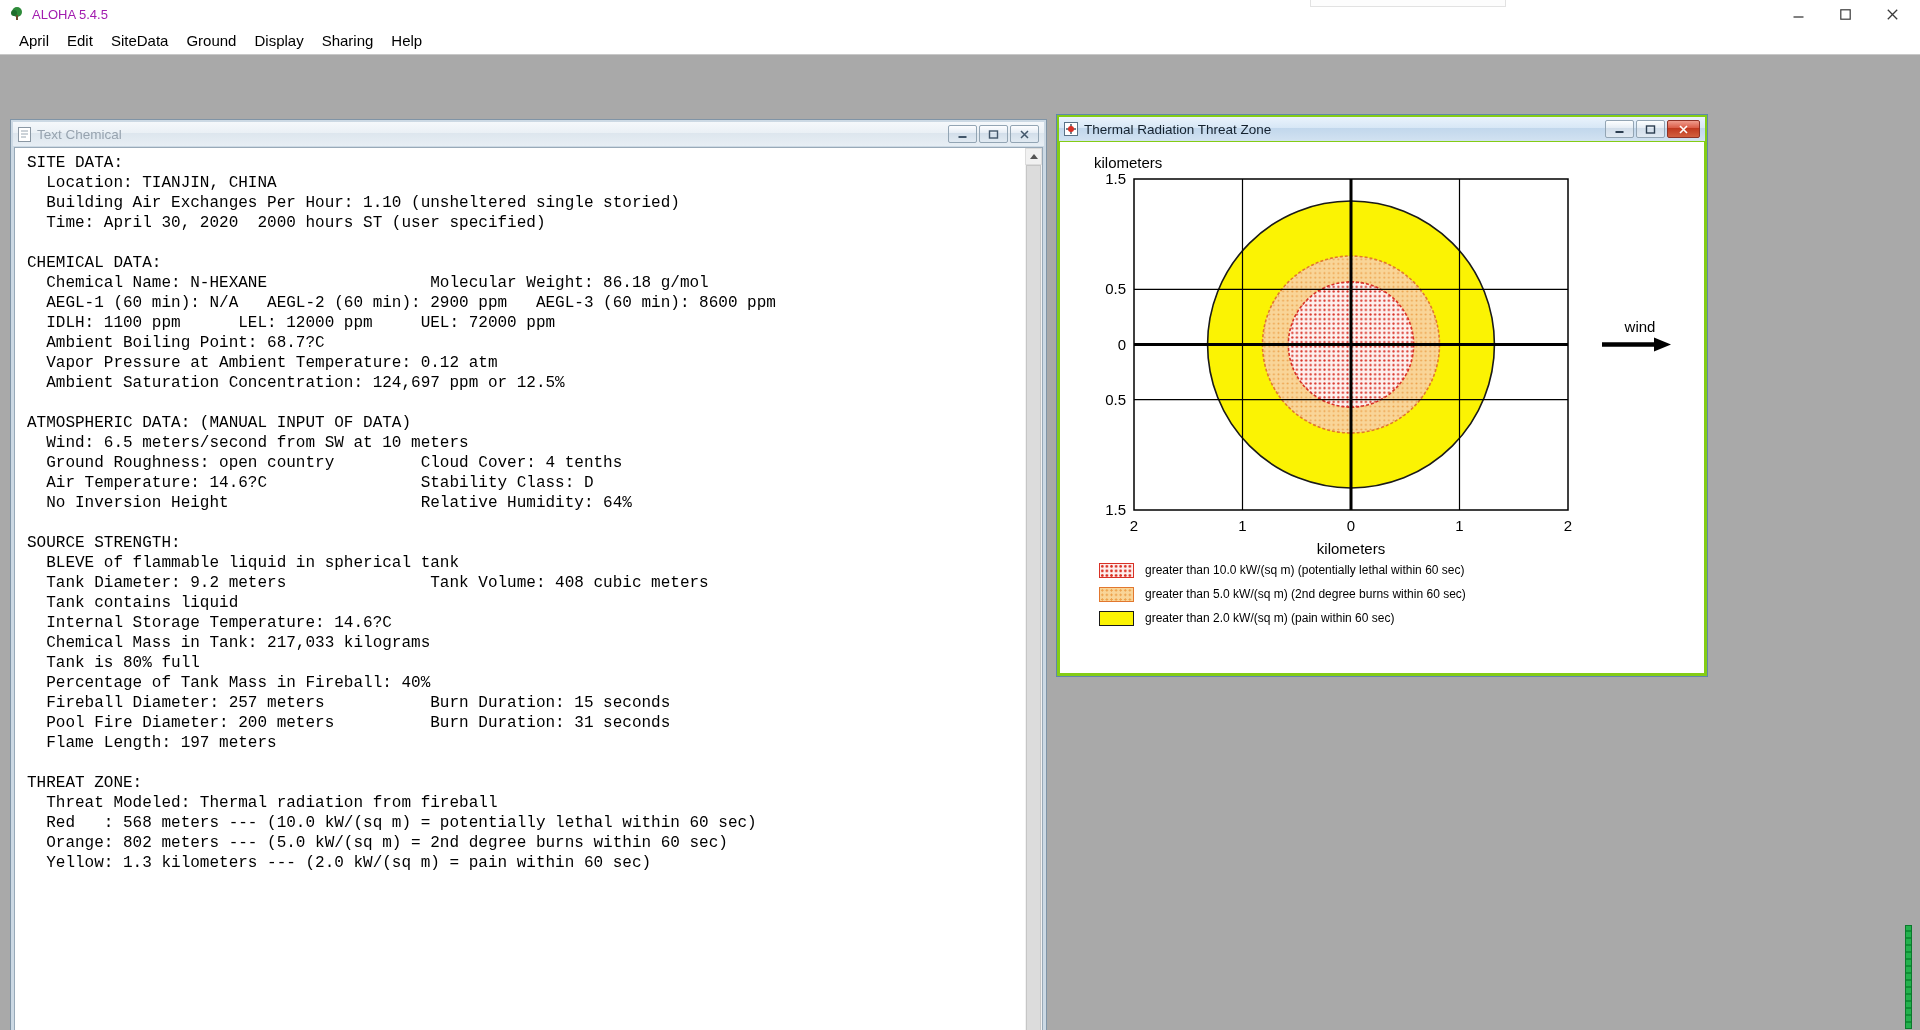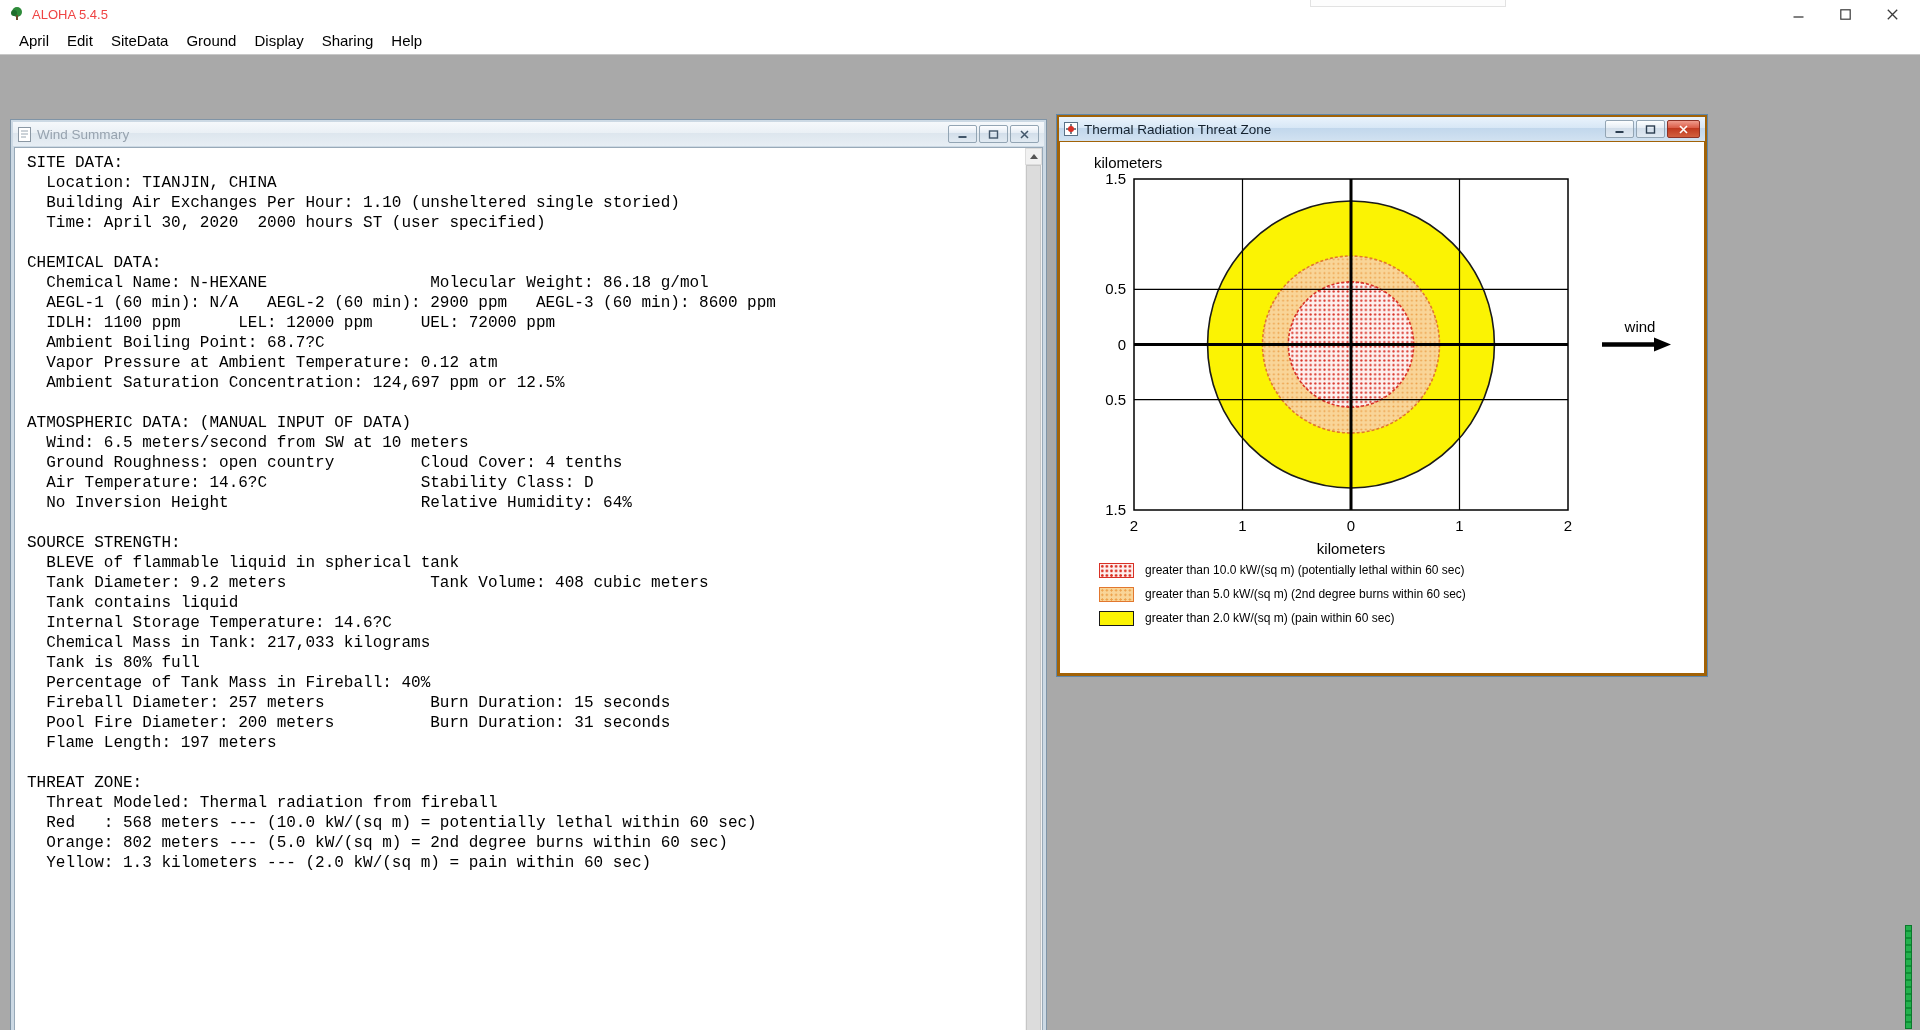--- a/index.html
+++ b/index.html
@@ -6,21 +6,21 @@
   * { box-sizing: border-box; }
   html,body { margin:0; padding:0; }
   body {
     width:1920px; height:1030px; overflow:hidden; position:relative;
     background:#ffffff; font-family:"Liberation Sans", sans-serif; color:#000;
   }
 
   
   .titlebar { position:absolute; left:0; top:0; width:1920px; height:28px; background:#ffffff; display:flex; align-items:center; }
   .app-icon { margin-left:9px; width:16px; height:16px; display:inline-flex; }
-  .app-title { margin-left:7px; font-size:13px; color:#ef4444; }
+  .app-title { margin-left:7px; font-size:13px; color:#a21caf; }
   .win-controls { position:absolute; right:4px; top:0; height:28px; display:flex; }
   .wc { width:47px; height:28px; display:flex; align-items:center; justify-content:center; }
   .top-strip { position:absolute; left:1310px; top:0; width:196px; height:7px; background:#fdfdfd; border:1px solid #e2e2e2; border-top:none; }
 
   
   .menubar { position:absolute; left:0; top:28px; width:1920px; height:26px; background:#ffffff; display:flex; align-items:center; padding-left:10px; }
   .menu-item { padding:0 9px; font-size:15px; line-height:26px; cursor:default; }
 
   
   .mdi { position:absolute; left:0; top:54px; width:1920px; height:976px; background:#a9a9a9; border-top:1px solid #c8c8c8; }
@@ -46,21 +46,21 @@
 
   
   .vscroll { position:absolute; top:0; right:0; width:17px; bottom:17px; background:#f2f2f2; }
   .sb-btn { position:absolute; width:17px; height:17px; background:#f1f1f1; border:1px solid #dcdcdc; display:flex; align-items:center; justify-content:center; }
   .sb-up { top:0; left:0; }
   .sb-thumb-v { position:absolute; left:1px; right:1px; top:17px; bottom:17px; background:#dcdcdc; border:1px solid #c6c6c6; }
   .tri { width:0; height:0; display:block; }
   .tri-up    { border-left:4px solid transparent; border-right:4px solid transparent; border-bottom:5px solid #555; }
 
   
-  .tz-window { left:1056px; top:59px; width:652px; height:563px; background:#a16207; border:1px solid #5e87ac; }
+  .tz-window { left:1056px; top:59px; width:652px; height:563px; background:#84cc16; border:1px solid #5e87ac; }
   .tz-titlebar { background:linear-gradient(#eaf3fc,#d7e7f6 45%,#c1d7ec 46%,#d2e2f1); }
   .tz-title { color:#14212e; }
   .tz-content { position:absolute; left:3px; top:27px; right:3px; bottom:3px; background:#ffffff; }
   #threat-plot-svg { position:absolute; left:0; top:0; }
 
   .legend { position:absolute; left:39px; top:416px; }
   .legend-row { display:flex; align-items:center; height:24px; }
   .legend-swatch { width:35px; height:15px; margin-right:11px; flex:0 0 auto; }
   .legend-label { font-size:12px; white-space:nowrap; }
   .sw-red    { border:1.6px solid #d93025; background-color:#fdf0ee;
@@ -121,21 +121,21 @@
   <div class="child-win ts-window">
     <div class="child-titlebar ts-titlebar">
       <span style="display:inline-flex;">
         <svg width="13" height="15" viewBox="0 0 13 15">
           <rect x="0.5" y="0.5" width="12" height="14" fill="#ffffff" stroke="#8a97a3"></rect>
           <line x1="3" y1="4" x2="10" y2="4" stroke="#9aa7b2" stroke-width="1"></line>
           <line x1="3" y1="7" x2="10" y2="7" stroke="#9aa7b2" stroke-width="1"></line>
           <line x1="3" y1="10" x2="8" y2="10" stroke="#9aa7b2" stroke-width="1"></line>
         </svg>
       </span>
-      <span class="child-title ts-title">Wind Summary</span>
+      <span class="child-title ts-title">Text Chemical</span>
       <div class="child-controls">
         <div class="cbtn">
           <svg width="11" height="9" viewBox="0 0 11 9">
               <rect x="1.5" y="6" width="8" height="2" fill="#42566a"></rect>
             </svg>
         </div>
         <div class="cbtn">
           <svg width="11" height="9" viewBox="0 0 11 9">
               <rect x="1.5" y="1" width="8" height="7" fill="none" stroke="#42566a" stroke-width="1.4"></rect>
             </svg>

